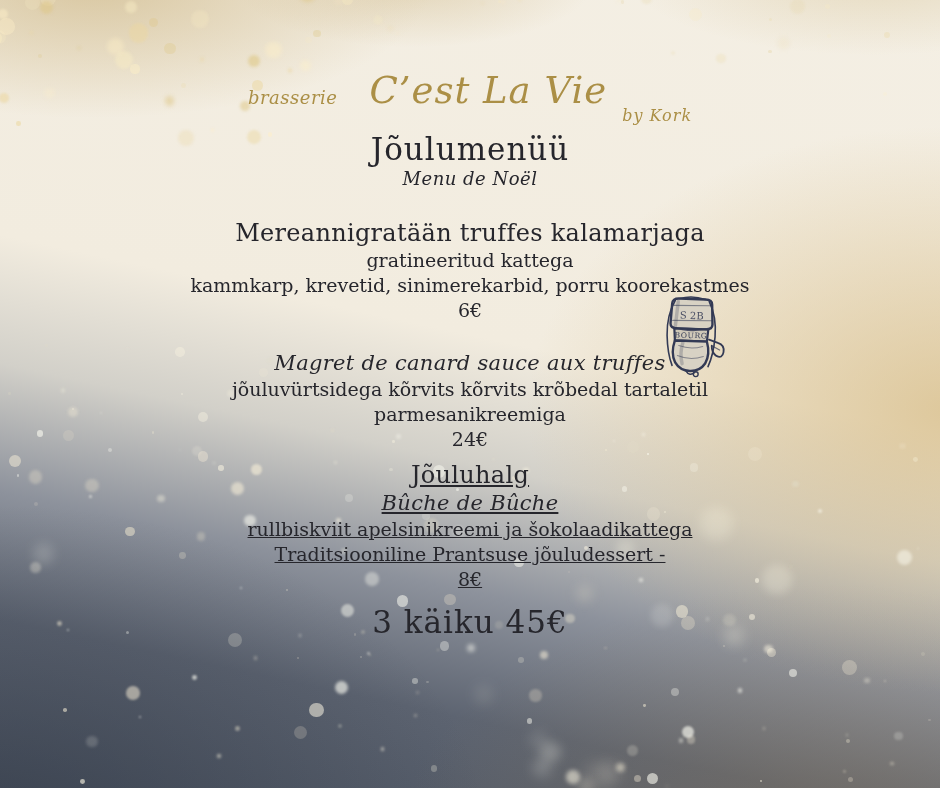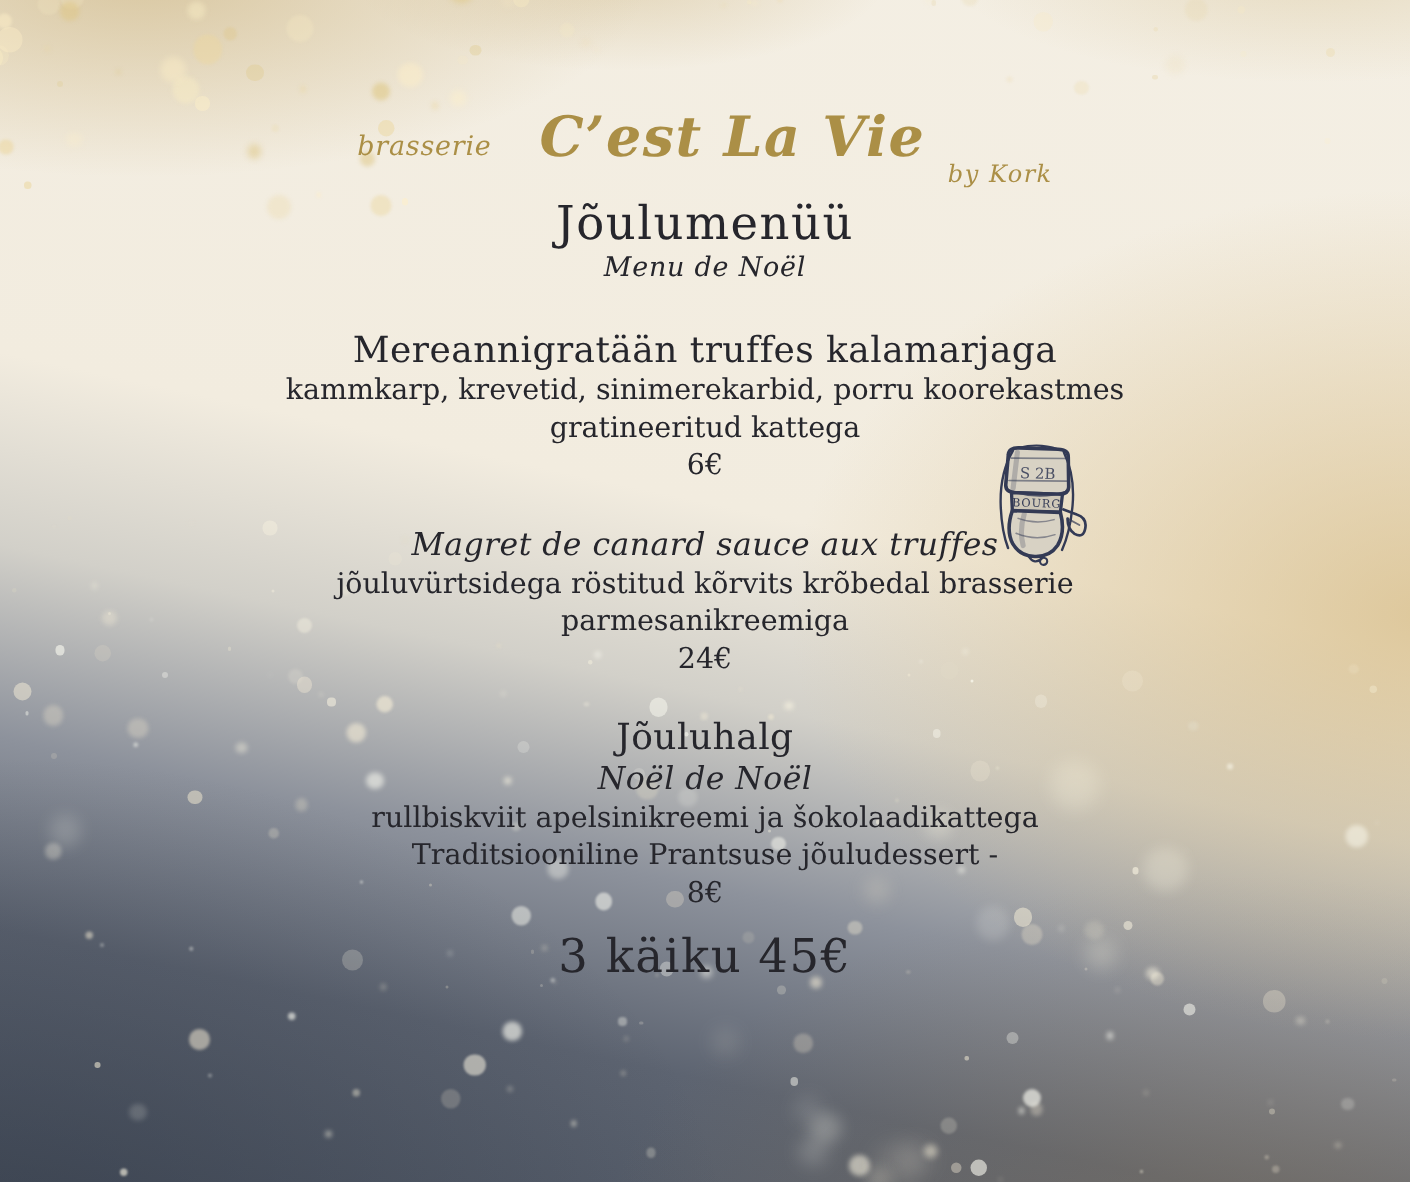--- a/index.html
+++ b/index.html
@@ -18,27 +18,27 @@
       radial-gradient(ellipse 46% 34% at 88% 108%, rgba(145,120,82,0.40), rgba(145,120,82,0) 100%),
       radial-gradient(ellipse 52% 42% at 0% 106%, rgba(38,46,60,0.45), rgba(38,46,60,0) 100%),
       linear-gradient(192deg, #f4efe4 0%, #f2ecdf 44%, #d2d0c9 57%, #8d929c 70%, #5d6471 83%, #4e5663 100%);
   }
   .bokeh{position:absolute;inset:0;z-index:1;overflow:hidden;}
   .bokeh-dot{position:absolute;border-radius:50%;}
   .cork{position:absolute;left:650px;top:294px;z-index:2;transform:rotate(2deg);}
   .content{position:absolute;inset:0;z-index:3;text-align:center;}
   .brand{display:flex;justify-content:center;align-items:flex-start;gap:15px;margin-top:70px;color:#ab8f46;}
   .brand-pre{font-style:italic;font-size:18px;margin-top:17px;letter-spacing:.5px;}
-  .brand-name{font-style:italic;font-weight:700;font-size:37px;letter-spacing:1px;line-height:1.15;margin-left:17px;}
+  .brand-name{font-style:italic;font-weight:400;font-size:37px;letter-spacing:1px;line-height:1.15;margin-left:17px;}
   .brand-by{font-style:italic;font-size:16px;margin-top:36px;letter-spacing:1px;}
   .menu-title{font-size:31px;font-weight:400;margin:6px 0 0;letter-spacing:1px;line-height:1.2;}
   .menu-subtitle{font-size:18px;font-style:italic;line-height:1.2;letter-spacing:.5px;}
   .course{margin-top:28px;}
   .course.second{margin-top:27px;}
-  .course.third{margin-top:24px;}
+  .course.third{margin-top:8px;text-decoration:underline;}
   .course-title{font-size:24px;font-weight:400;margin:0;line-height:1.25;letter-spacing:.3px;}
   .course-sub{font-size:21px;font-style:italic;line-height:1.3;letter-spacing:.3px;}
   .course-desc{font-size:19px;line-height:1.32;}
   .course-price{font-size:19px;line-height:1.3;}
   .total{font-size:31px;margin-top:12px;letter-spacing:1px;line-height:1.2;}
 </style>
 </head>
 <body>
 
 <div class="stage">
@@ -314,35 +314,35 @@
       <span class="brand-pre">brasserie</span>
       <span class="brand-name">C’est La Vie</span>
       <span class="brand-by">by Kork</span>
     </div>
 
     <h1 class="menu-title">Jõulumenüü</h1>
     <div class="menu-subtitle">Menu de Noël</div>
 
     <section class="course first">
       <h2 class="course-title">Mereannigratään truffes kalamarjaga</h2>
+      <div class="course-desc">gratineeritud kattega</div>
       <div class="course-desc">kammkarp, krevetid, sinimerekarbid, porru koorekastmes</div>
-      <div class="course-desc">gratineeritud kattega</div>
       <div class="course-price">6€</div>
     </section>
 
     <section class="course second">
       <div class="course-sub">Magret de canard sauce aux truffes</div>
-      <div class="course-desc">jõuluvürtsidega röstitud kõrvits krõbedal brasserie</div>
+      <div class="course-desc">jõuluvürtsidega kõrvits kõrvits krõbedal tartaletil</div>
       <div class="course-desc">parmesanikreemiga</div>
       <div class="course-price">24€</div>
     </section>
 
     <section class="course third">
       <h2 class="course-title">Jõuluhalg</h2>
-      <div class="course-sub">Noël de Noël</div>
+      <div class="course-sub">Bûche de Bûche</div>
       <div class="course-desc">rullbiskviit apelsinikreemi ja šokolaadikattega</div>
       <div class="course-desc">Traditsiooniline Prantsuse jõuludessert  -</div>
       <div class="course-price">8€</div>
     </section>
 
     <div class="total">3 käiku 45€</div>
   </div>
 </div>
 
 </body></html>

